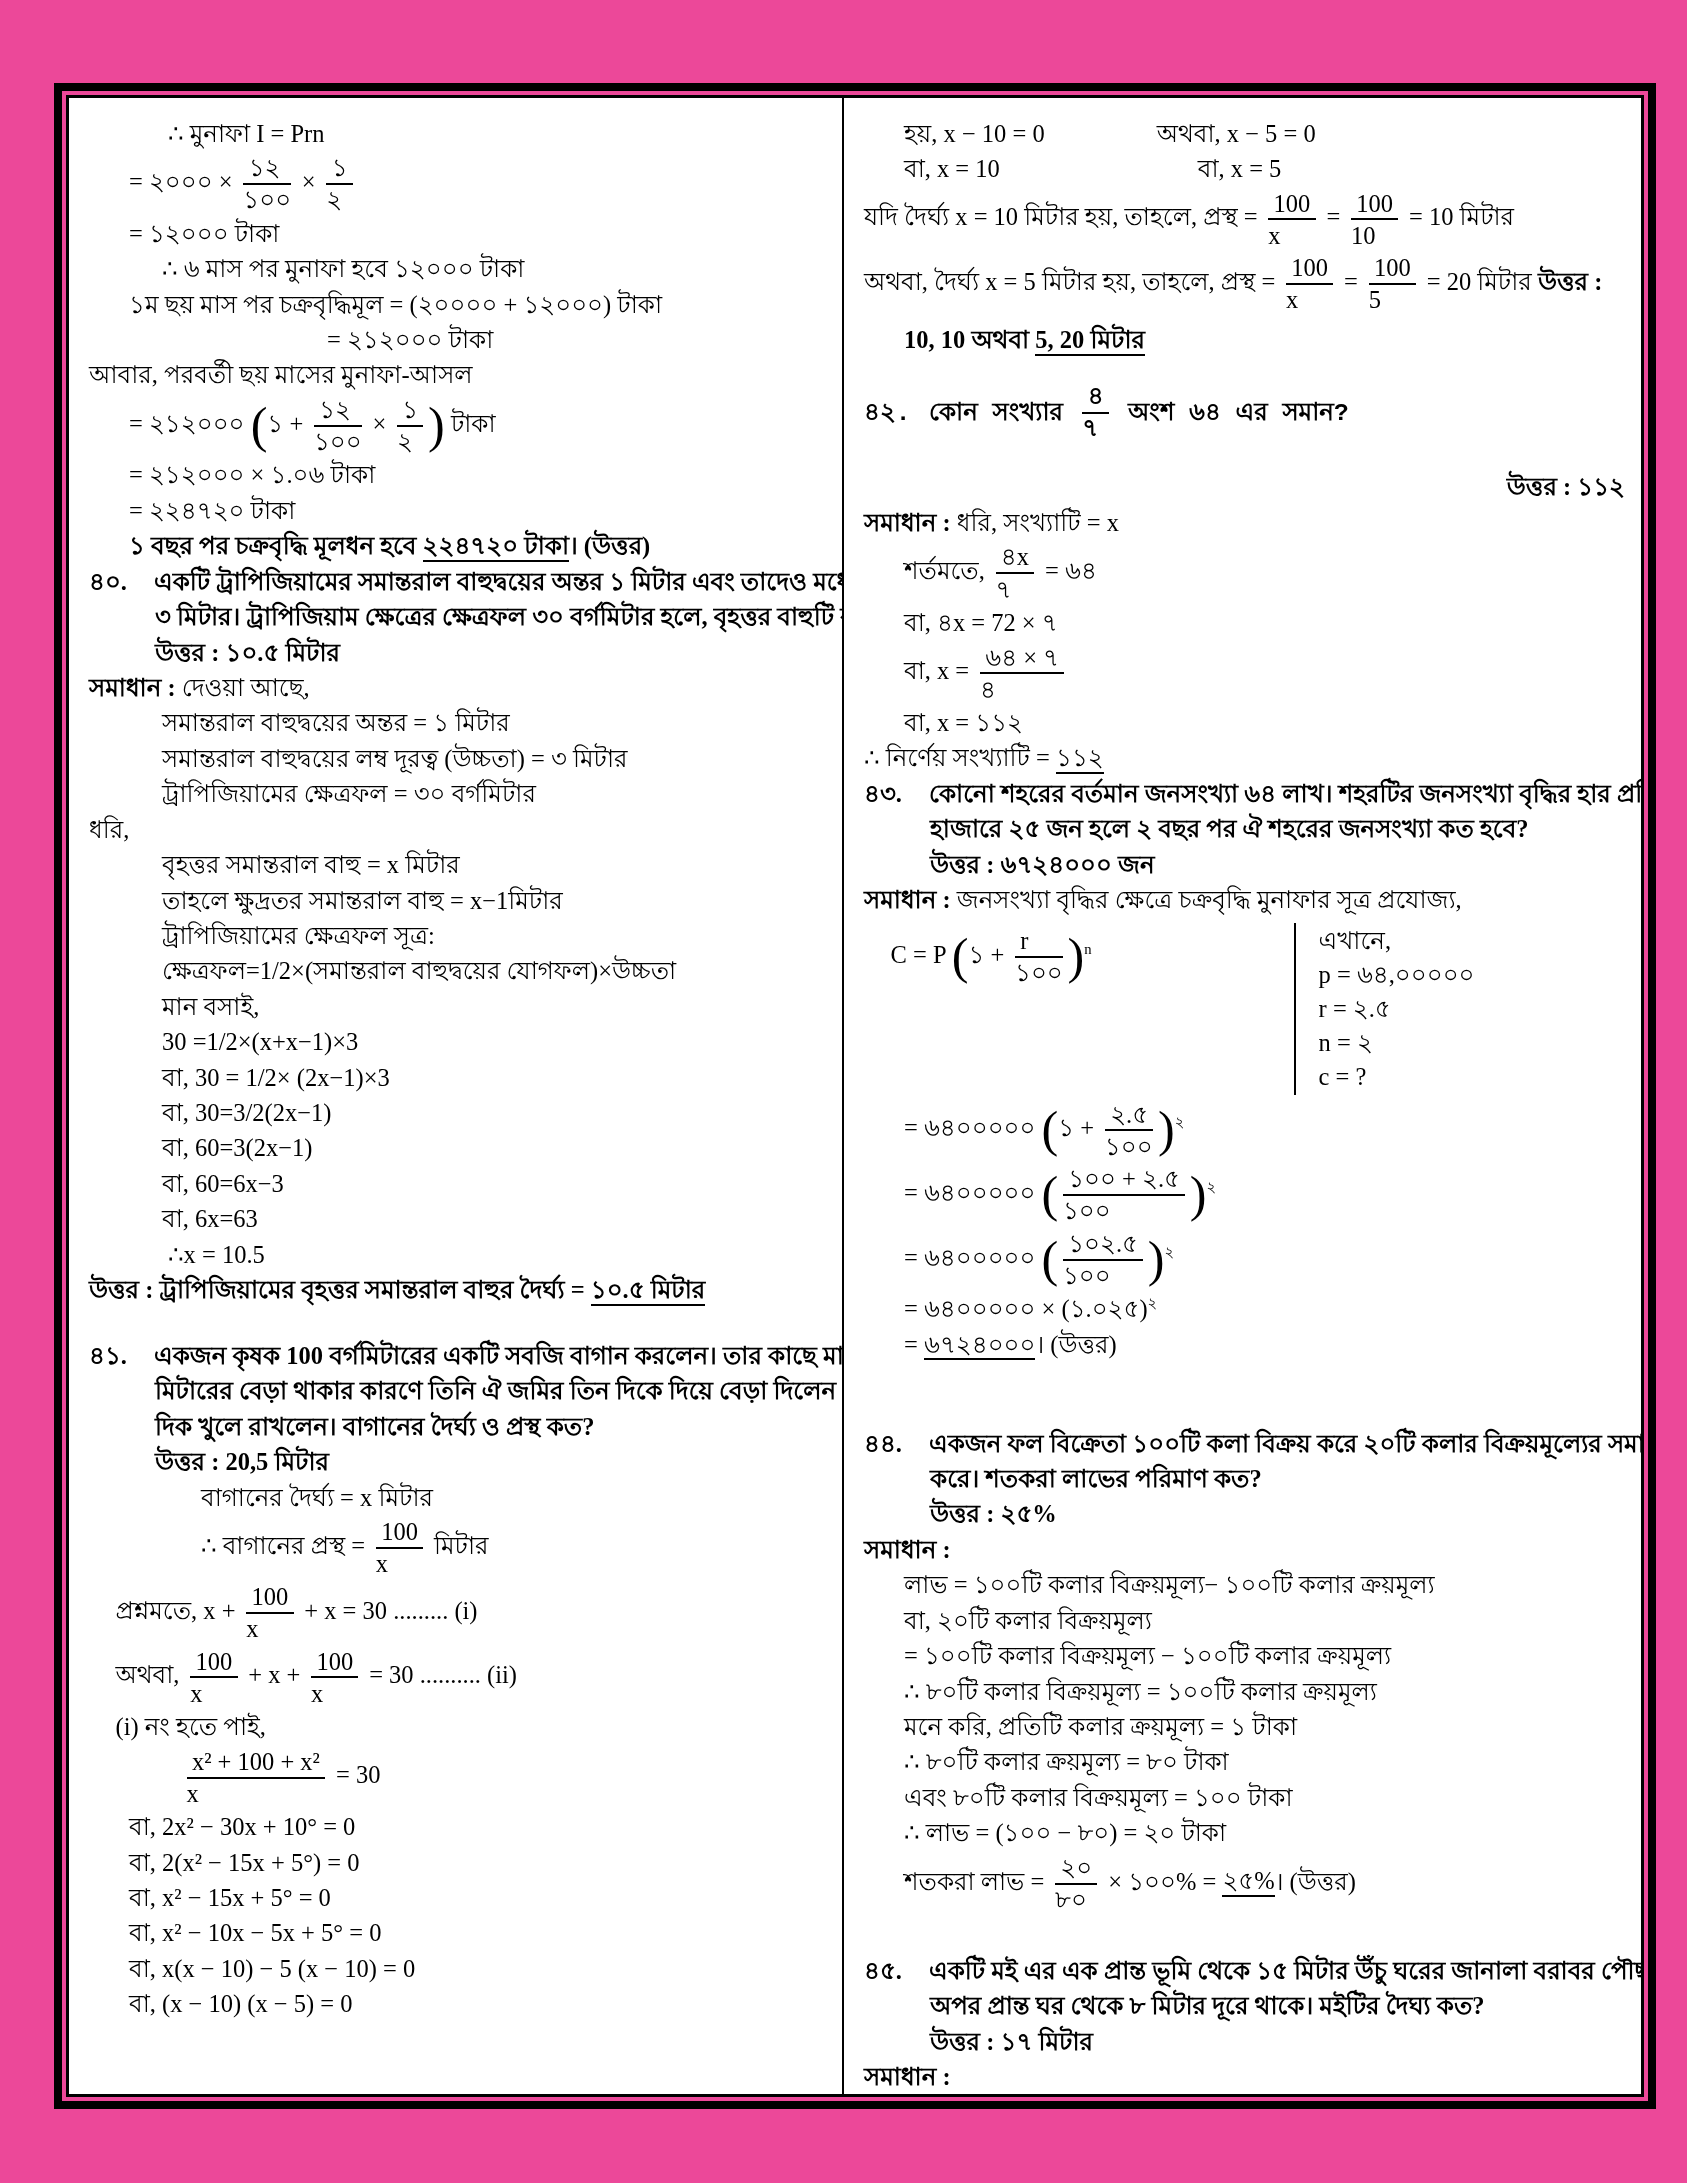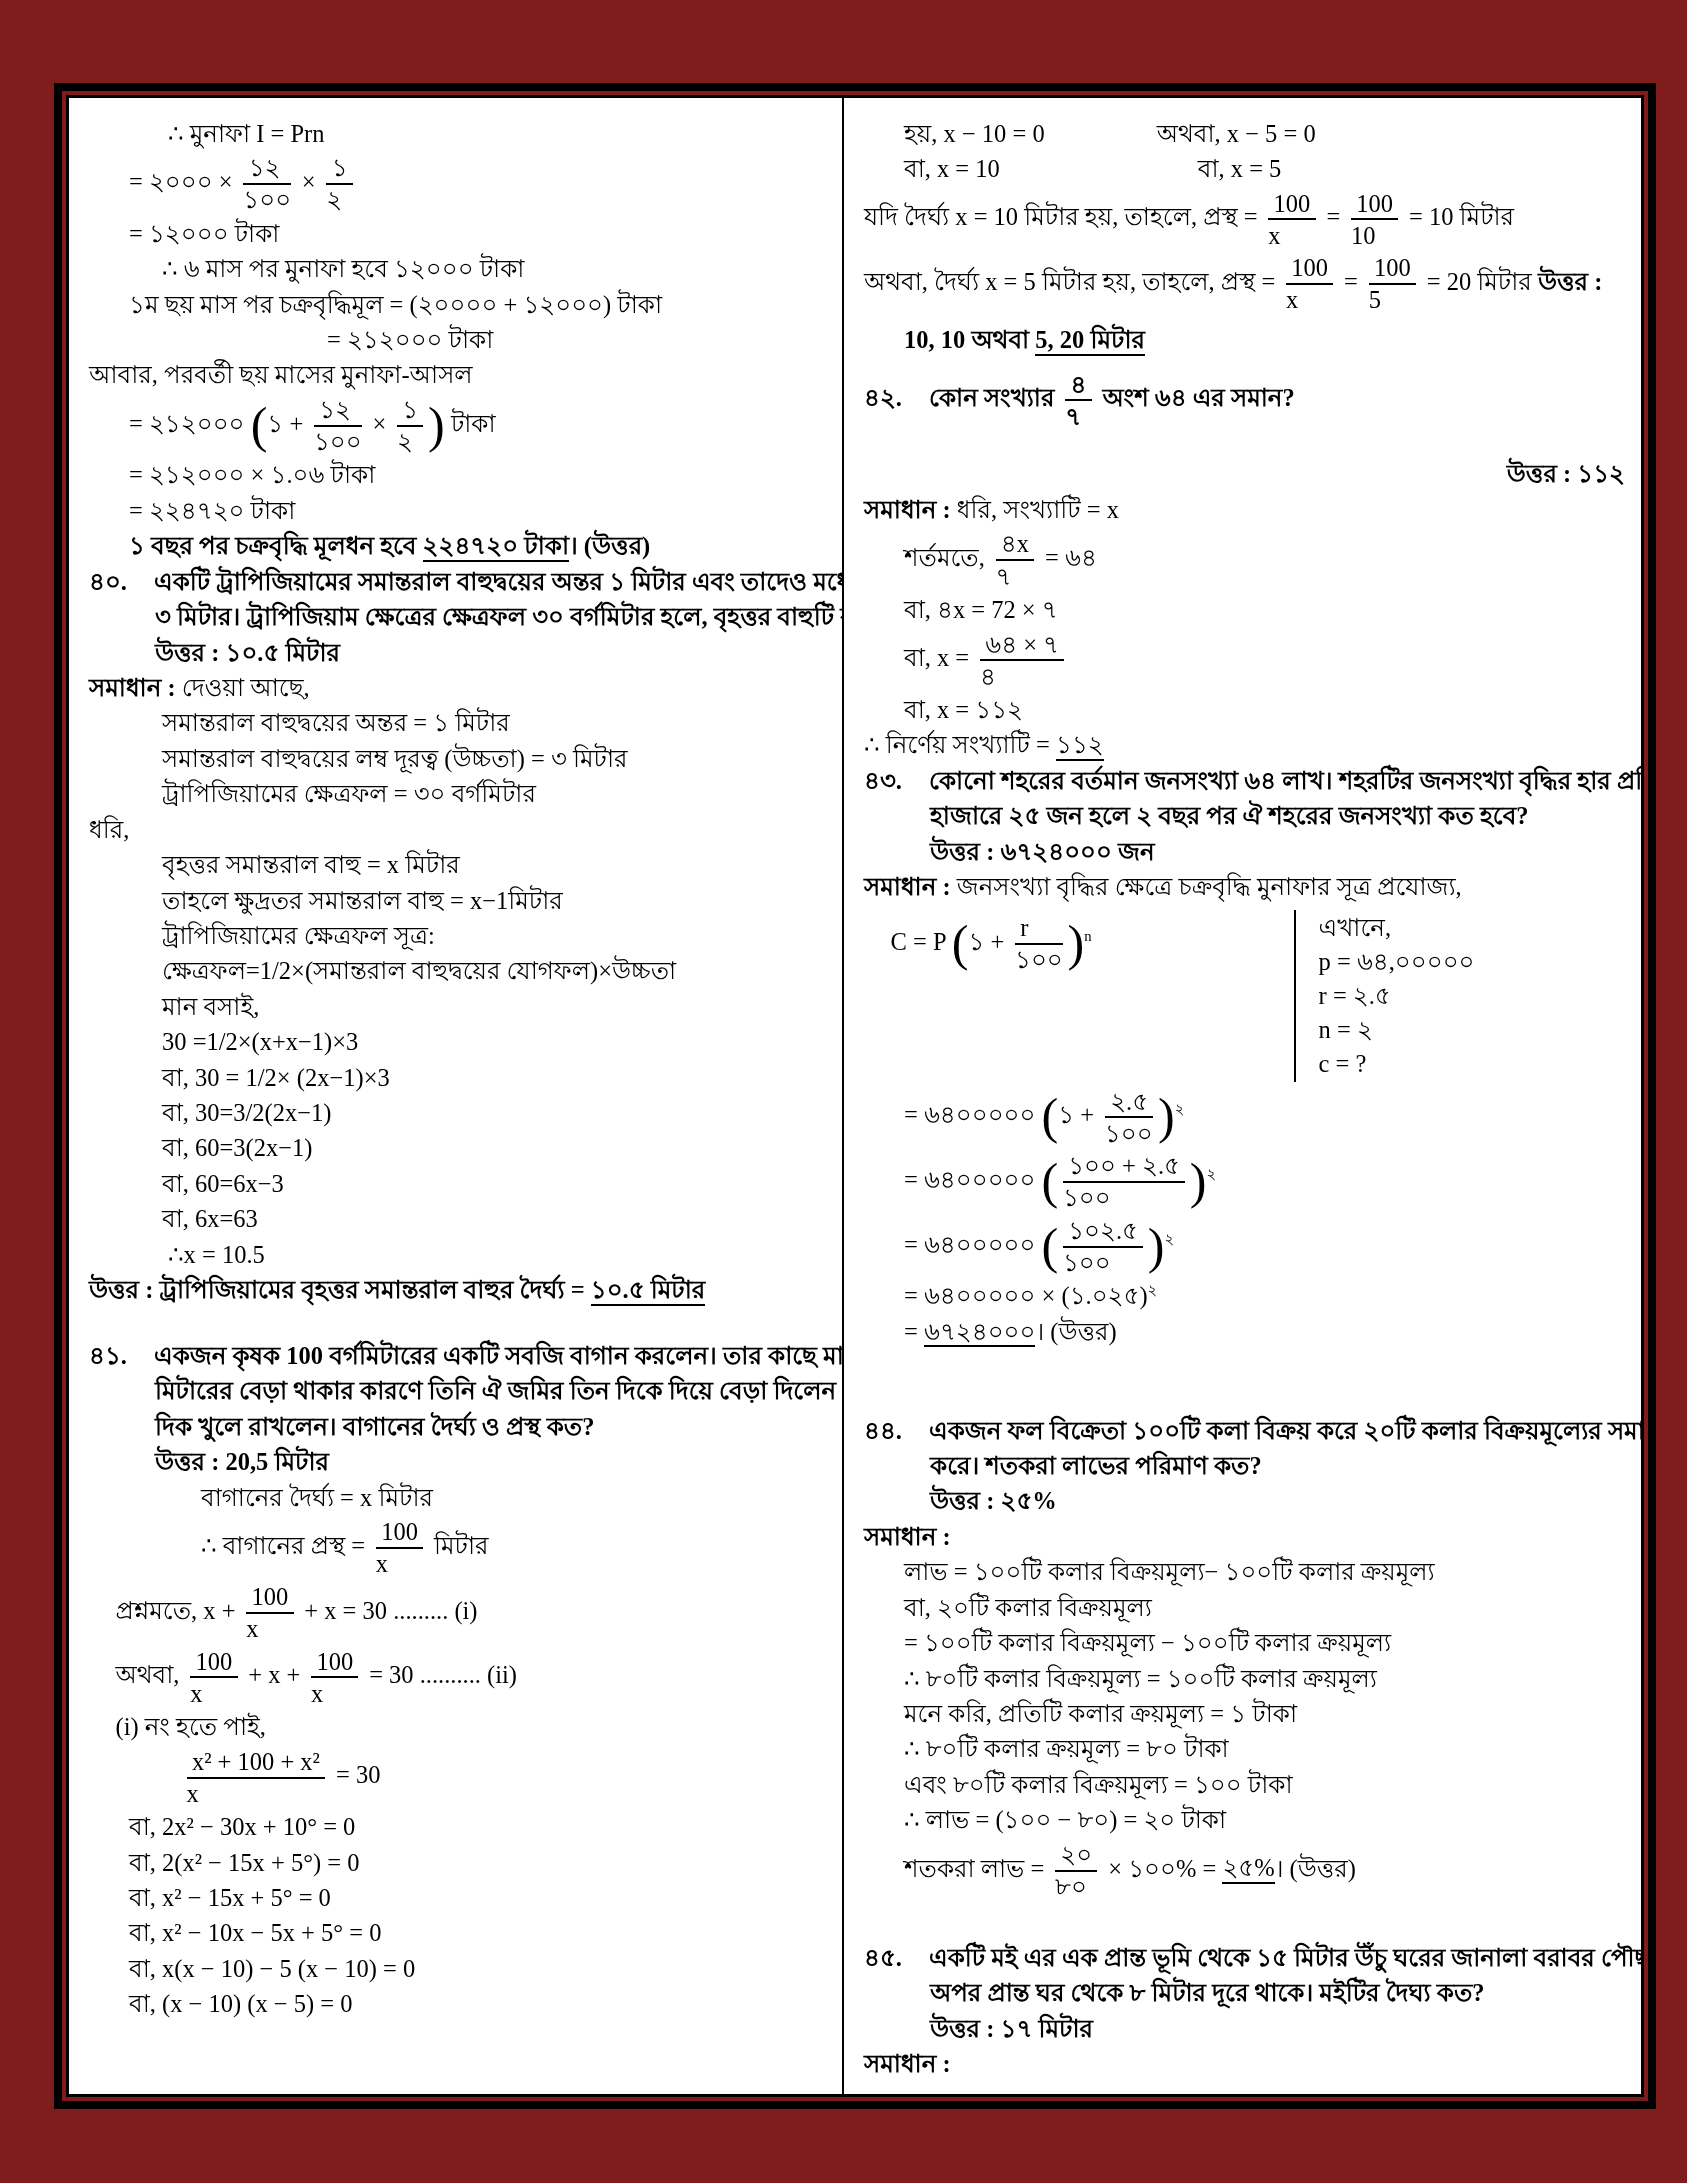--- a/index.html
+++ b/index.html
@@ -1,21 +1,21 @@
 <!DOCTYPE html>
 <html style="font-size:10.6px"><head>
 <meta charset="utf-8">
 <style>
   html,body{margin:0;padding:0;background:#ffffff;}
   body{
     width:1687px;height:2183px;position:relative;
     font-family:"Liberation Serif","DejaVu Serif",serif;
     color:#000;font-size:24.5px;
   }
-  .sheet{position:absolute;inset:0;background:#7f1d1d;}
+  .sheet{position:absolute;inset:0;background:#ec4899;}
   .frame{
     position:absolute;left:54px;top:83px;width:1602px;height:2026px;
     border:8.6px solid #000;box-sizing:border-box;
   }
   .frame-inner{
     position:absolute;inset:4px;border:3.3px solid #000;box-sizing:border-box;
     display:flex;overflow:hidden;background:#fff;
   }
   .col{box-sizing:border-box;padding:17px 16px 0 20px;overflow:hidden;}
   .col-left{width:775px;border-right:2.6px solid #000;}
@@ -107,21 +107,21 @@
 
       <div class="col col-right">
         <section>
             <div class="line" style="padding-left: 40px;"><span>হয়, x − 10 = 0</span><span class="spacer" style="width: 112px;"></span><span>অথবা, x − 5 = 0</span></div>
             <div class="line" style="padding-left: 40px;"><span>বা, x = 10</span><span class="spacer" style="width: 198px;"></span><span>বা, x = 5</span></div>
             <div class="line"><span>যদি দৈর্ঘ্য x = 10 মিটার হয়, তাহলে, প্রস্থ = </span><span class="frac"><span class="num">100</span><span class="den">x</span></span><span> = </span><span class="frac"><span class="num">100</span><span class="den">10</span></span><span> = 10 মিটার</span></div>
             <div class="line"><span>অথবা, দৈর্ঘ্য x = 5 মিটার হয়, তাহলে, প্রস্থ = </span><span class="frac"><span class="num">100</span><span class="den">x</span></span><span> = </span><span class="frac"><span class="num">100</span><span class="den">5</span></span><span> = 20 মিটার </span><span class="b">উত্তর :</span></div>
             <div class="line bold" style="padding-left: 40px; margin-top: 9.3px;"><span>10, 10 অথবা </span><span class="u">5, 20 মিটার</span></div>
           </section>
         <section>
-            <div class="line bold" style="margin-top: 12px;"><span class="marker">৪২.</span><span>কোন সংখ্যার </span><span class="frac"><span class="num">৪</span><span class="den">৭</span></span><span> অংশ ৬৪ এর সমান?</span></div>
+            <div class="line bold" style="margin-top: 25px; font-family: Liberation Mono, monospace;"><span class="marker">৪২.</span><span>কোন সংখ্যার </span><span class="frac"><span class="num">৪</span><span class="den">৭</span></span><span> অংশ ৬৪ এর সমান?</span></div>
             <div class="line bold" style="padding-left: 66px; margin-top: 27px; text-align: right;"><span>উত্তর : ১১২</span></div>
             <div class="line"><span class="b">সমাধান : </span><span>ধরি,  সংখ্যাটি = x</span></div>
             <div class="line" style="padding-left: 40px;"><span>শর্তমতে, </span><span class="frac"><span class="num">৪x</span><span class="den">৭</span></span><span> = ৬৪</span></div>
             <div class="line" style="padding-left: 40px;"><span>বা, ৪x = 72 × ৭</span></div>
             <div class="line" style="padding-left: 40px;"><span>বা, x = </span><span class="frac"><span class="num">৬৪ × ৭</span><span class="den">৪</span></span></div>
             <div class="line" style="padding-left: 40px;"><span>বা, x = ১১২</span></div>
             <div class="line"><span>∴ নির্ণেয় সংখ্যাটি = </span><span class="u">১১২</span></div>
           </section>
         <section>
             <div class="line bold"><span class="marker">৪৩.</span><span>কোনো শহরের বর্তমান জনসংখ্যা ৬৪ লাখ। শহরটির জনসংখ্যা বৃদ্ধির হার প্রতি</span></div>

